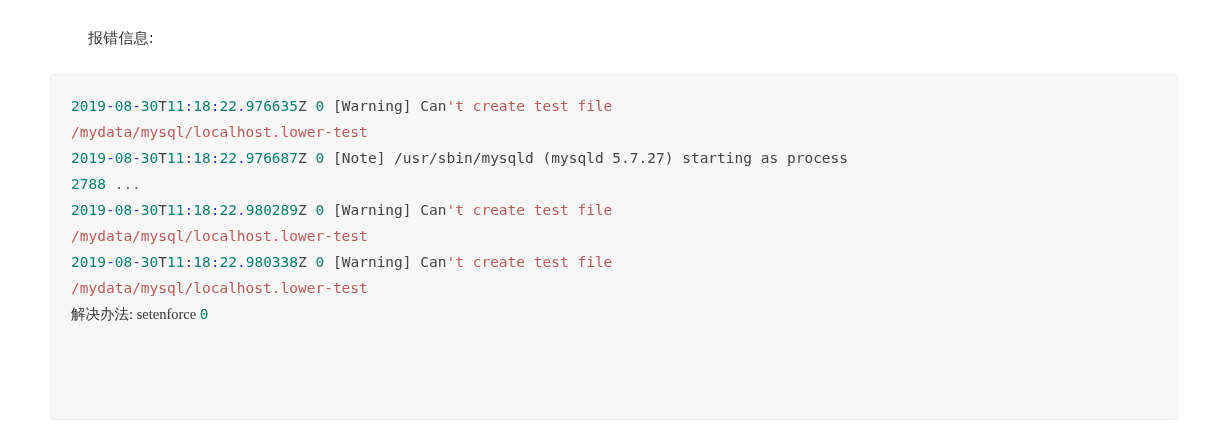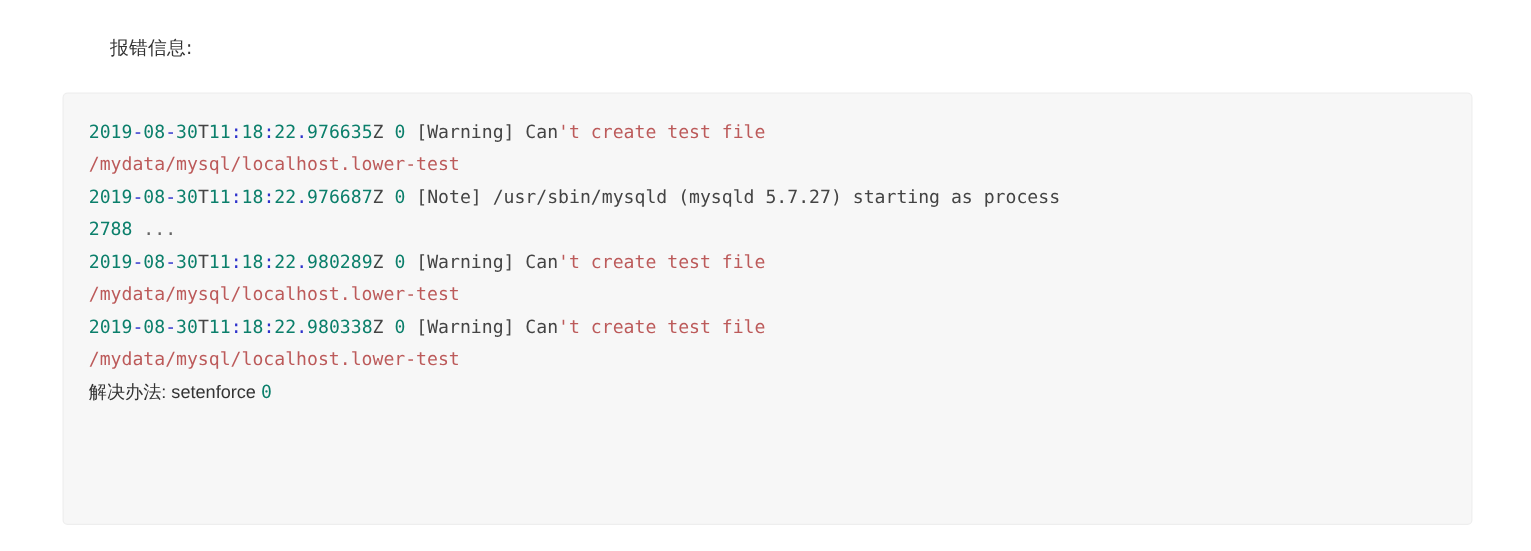--- a/index.html
+++ b/index.html
@@ -48,21 +48,21 @@
   .code-pre {
     margin: 0;
     font-family: "DejaVu Sans Mono", "Liberation Mono", monospace;
     font-size: 14.5px;
     line-height: 26px;
     white-space: pre-wrap;
     word-break: break-word;
     color: #444444;
   }
   .ln { display: block; white-space: pre-wrap; }
-  .t-cjk   { color: #333333; font-family: Liberation Sans, sans-serif; text-align: center; }
+  .t-cjk   { color: #333333; font-family: Liberation Serif, serif; text-align: center; }
 </style>
 </head>
 <body>
 
 <div class="page">
 
   <div class="section-title">报错信息:</div>
 
   <div class="code-block">
     <pre class="code-pre" id="code-content"><span class="ln"><span style="color: rgb(11, 127, 107);">2019</span><span style="color: rgb(45, 49, 204);">-</span><span style="color: rgb(11, 127, 107);">08</span><span style="color: rgb(45, 49, 204);">-</span><span style="color: rgb(11, 127, 107);">30</span><span style="color: rgb(68, 68, 68);">T</span><span style="color: rgb(11, 127, 107);">11</span><span style="color: rgb(45, 49, 204);">:</span><span style="color: rgb(11, 127, 107);">18</span><span style="color: rgb(45, 49, 204);">:</span><span style="color: rgb(11, 127, 107);">22</span><span style="color: rgb(45, 49, 204);">.</span><span style="color: rgb(11, 127, 107);">976635</span><span style="color: rgb(68, 68, 68);">Z </span><span style="color: rgb(11, 127, 107);">0</span><span style="color: rgb(68, 68, 68);"> [Warning] Can</span><span style="color: rgb(188, 90, 90);">'t create test file</span>

